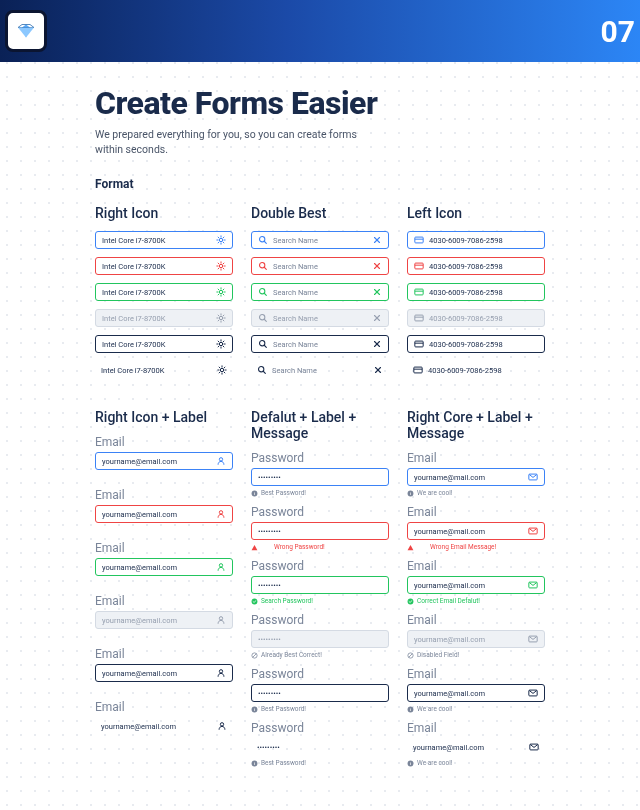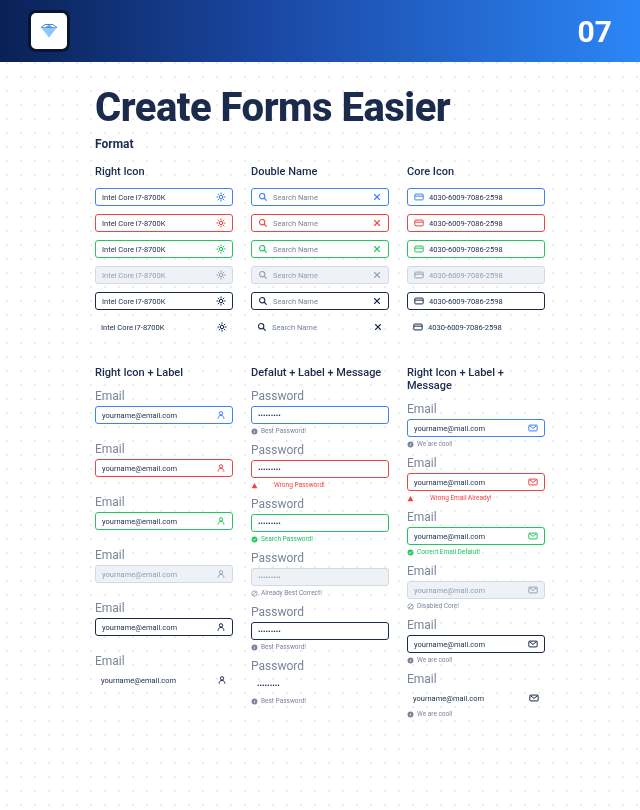--- a/index.html
+++ b/index.html
@@ -10,42 +10,42 @@
     background-image: radial-gradient(circle, #e8ebf0 1px, transparent 1px);
     background-size: 14px 14px;
     color: #1a2b4b;
   }
   .header {
     height: 62px;
     background: linear-gradient(90deg, #0a2156 0%, #1b4aa8 45%, #2c86f6 100%);
     display: flex;
     align-items: center;
     justify-content: space-between;
-    padding: 0 28px;
+    padding: 0 5px;
     text-align: center;
   }
   .logo-hex {
     width: 42px; height: 42px;
     background: #fff;
     border: 3px solid #0b1531;
     border-radius: 8px;
     display: flex; align-items: center; justify-content: center;
     position: relative;
   }
   .logo-hex svg { width: 22px; height: 22px; }
   .page-num {
     color: #fff; font-size: 30px; font-weight: 700;
   }
   .content { padding: 22px 95px 20px 95px; }
-  h1 { font-size: 40px; font-weight: 800; color: #1a2b4b; margin-bottom: 6px; letter-spacing: -0.5px;}
+  h1 { font-size: 32px; font-weight: 800; color: #1a2b4b; margin-bottom: 6px; letter-spacing: -0.5px;}
   .subtitle { font-size: 10.5px; color: #4a5568; line-height: 1.4; margin-bottom: 20px; max-width: 280px;}
   h2 { font-size: 12px; font-weight: 700; color: #1a2b4b; margin-bottom: 14px; }
   .cols { display: flex; gap: 18px; }
   .col { flex: 1; min-width: 0; }
-  .col-title { font-size: 11px; color: #1a2b4b; margin-bottom: 10px; font-weight: 500;}
+  .col-title { font-size: 14px; color: #1a2b4b; margin-bottom: 10px; font-weight: 500;}
   .field-wrap { margin-bottom: 8px; }
   .label { font-size: 12px; color: #7a8599; margin-bottom: 3px; display: block; }
   .input-box {
     display: flex; align-items: center;
     height: 18px;
     border: 1px solid #3b82f6;
     border-radius: 3px;
     background: #fff;
     padding: 0 6px;
     gap: 5px;
@@ -129,20 +129,21 @@
   <div class="logo-hex">
     <svg viewBox="0 0 22 15">
         <use href="#i-diamond"></use>
       </svg>
   </div>
   <div class="page-num">07</div>
 </div>
 
 <div class="content">
   <h1>Create Forms Easier</h1>
+  <p class="subtitle">We prepared everything for you, so you can create forms within seconds.</p>
 
   <h2>Format</h2>
 
   <div class="cols">
 
     <div class="col">
       <div class="col-title">Right Icon</div>
       <div class="field-wrap">
           <div class="input-box">
             <span class="txt">Intel Core i7-8700K</span>
@@ -199,21 +200,21 @@
             <span class="ico c-dark">
               <svg viewBox="0 0 12 12">
                 <use href="#i-gear"></use>
               </svg>
             </span>
           </div>
         </div>
     </div>
 
     <div class="col">
-      <div class="col-title">Double Name</div>
+      <div class="col-title">Double Best</div>
       <div class="field-wrap">
           <div class="input-box">
             <span class="ico c-blue">
               <svg viewBox="0 0 12 12">
                 <use href="#i-search"></use>
               </svg>
             </span>
             <span class="txt" style="color:#7a8599">Search Name</span>
             <span class="ico c-blue">
               <svg viewBox="0 0 12 12">
@@ -293,21 +294,21 @@
             <span class="ico c-dark">
               <svg viewBox="0 0 12 12">
                 <use href="#i-x"></use>
               </svg>
             </span>
           </div>
         </div>
     </div>
 
     <div class="col">
-      <div class="col-title">Core Icon</div>
+      <div class="col-title">Left Icon</div>
       <div class="field-wrap">
           <div class="input-box">
             <span class="ico c-blue">
               <svg viewBox="0 0 12 12">
                 <use href="#i-card"></use>
               </svg>
             </span>
             <span class="txt">4030-6009-7086-2598</span>
           </div>
         </div>
@@ -520,21 +521,21 @@
               <svg viewBox="0 0 12 12">
                 <use href="#i-info"></use>
               </svg>
             </span>
             <span>Best Password!</span>
           </div>
       </div>
     </div>
 
     <div class="col">
-      <div class="col-title">Right Icon + Label + Message</div>
+      <div class="col-title">Right Core + Label + Message</div>
 
       <div class="field-wrap">
         <span class="label">Email</span>
         <div class="input-box">
             <span class="txt">yourname@mail.com</span>
             <span class="ico c-blue">
               <svg viewBox="0 0 12 12">
                 <use href="#i-mail"></use>
               </svg>
             </span>
@@ -557,21 +558,21 @@
                 <use href="#i-mail"></use>
               </svg>
             </span>
           </div>
         <div class="msg err">
             <span class="bullet">
               <svg viewBox="0 0 12 12">
                 <use href="#i-warn"></use>
               </svg>
             </span>
-            <span>Wrong Email Already!</span>
+            <span>Wrong Email Message!</span>
           </div>
       </div>
       <div class="field-wrap">
         <span class="label">Email</span>
         <div class="input-box green">
             <span class="txt">yourname@mail.com</span>
             <span class="ico c-green">
               <svg viewBox="0 0 12 12">
                 <use href="#i-mail"></use>
               </svg>
@@ -595,21 +596,21 @@
                 <use href="#i-mail"></use>
               </svg>
             </span>
           </div>
         <div class="msg info">
             <span class="bullet">
               <svg viewBox="0 0 12 12">
                 <use href="#i-ban"></use>
               </svg>
             </span>
-            <span>Disabled Core!</span>
+            <span>Disabled Field!</span>
           </div>
       </div>
       <div class="field-wrap">
         <span class="label">Email</span>
         <div class="input-box neutral">
             <span class="txt">yourname@mail.com</span>
             <span class="ico c-dark">
               <svg viewBox="0 0 12 12">
                 <use href="#i-mail"></use>
               </svg>

